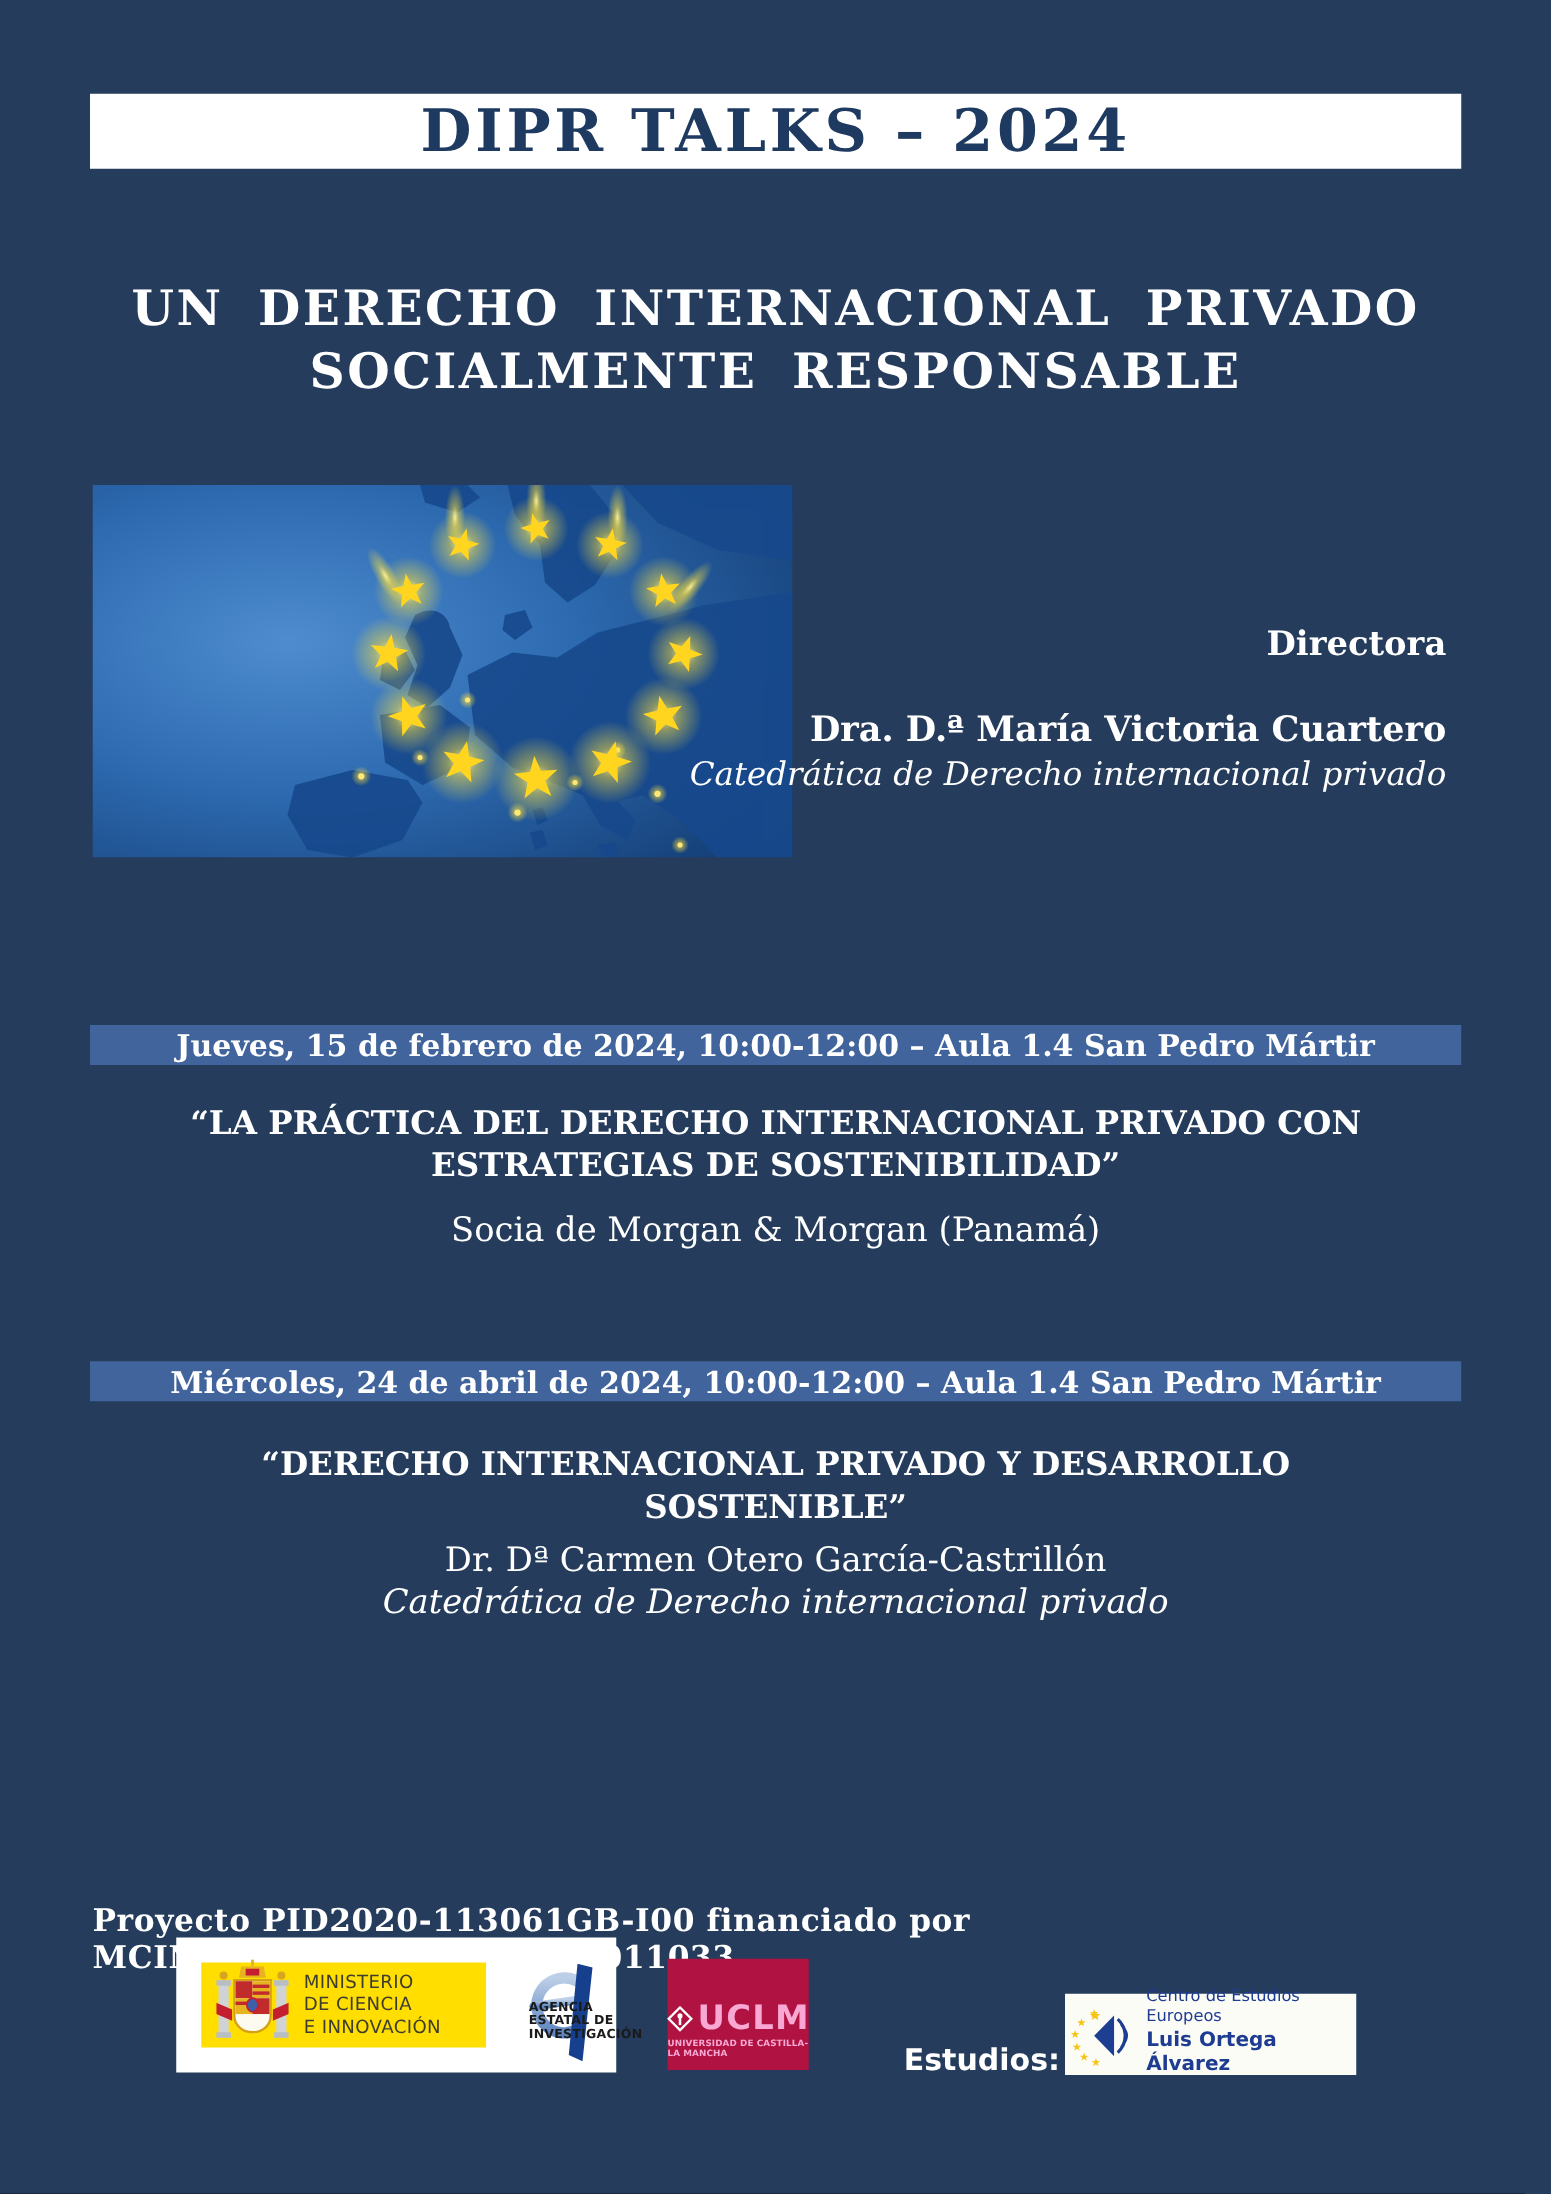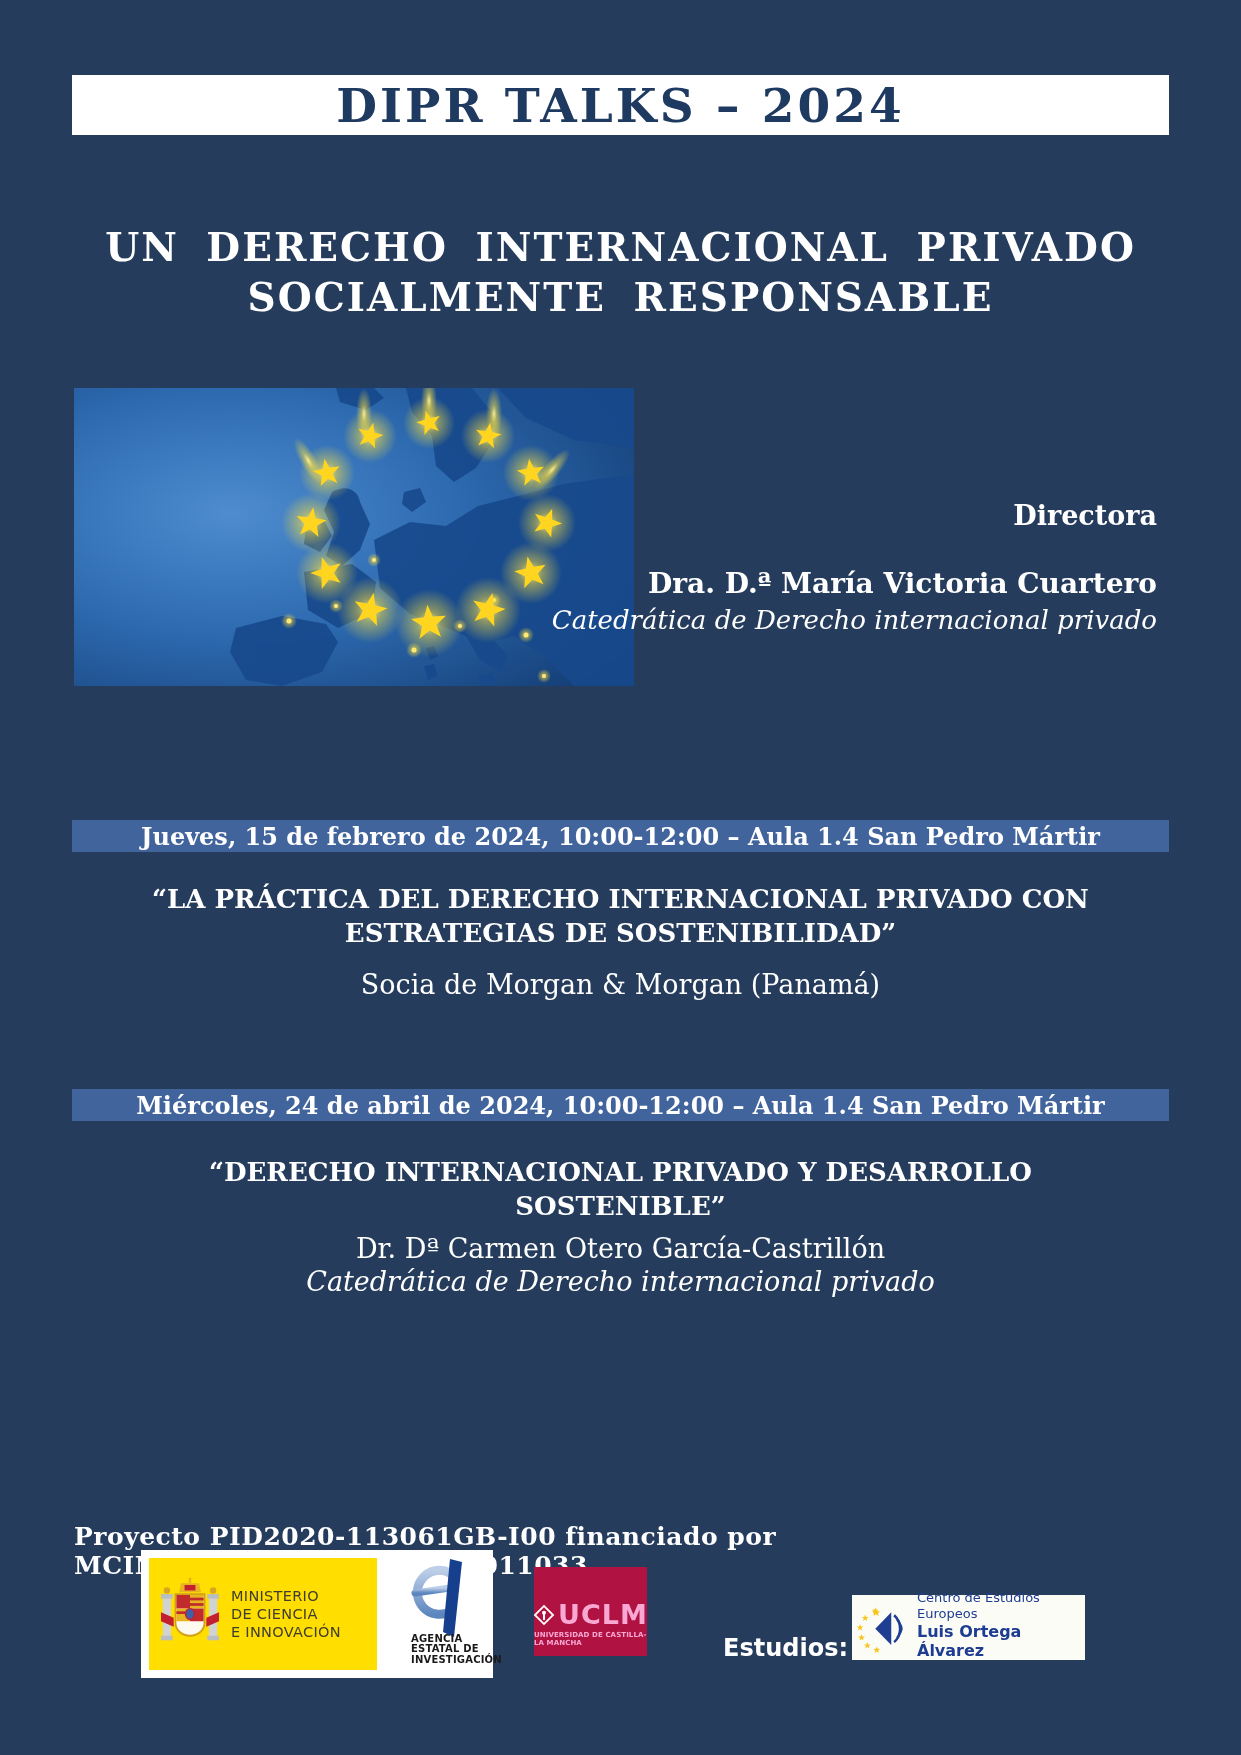--- a/index.html
+++ b/index.html
@@ -50,22 +50,22 @@
   #speakers1{ top:968px; } #speakers2{ top:1232px; }
   .speakers .line{ display:block; }
   .speakers .italic{ font-style:italic; }
   
   .funding{
     position:absolute; left:74px; top:1522px; font-size:25px; font-weight:bold;
     letter-spacing:0.5px;
   }
   
   .ministry{
-    position:absolute; left:141px; top:1550px; width:352px; height:128px;
-    background:#ffffff; box-sizing:border-box; padding:8px; display:flex;
+    position:absolute; left:141px; top:1550px; width:352px; height:108px;
+    background:#ffffff; box-sizing:border-box; padding:20px; display:flex;
     font-family:"DejaVu Sans", sans-serif;
   }
   .ministry .yellow{
     width:228px; background:#FFDE00; display:flex; align-items:center;
   }
   .ministry .coa{ margin-left:12px; }
   .ministry .mtxt{
     margin-left:12px; color:#3E3E30; font-size:14.5px; line-height:18px;
     letter-spacing:0.3px;
   }

